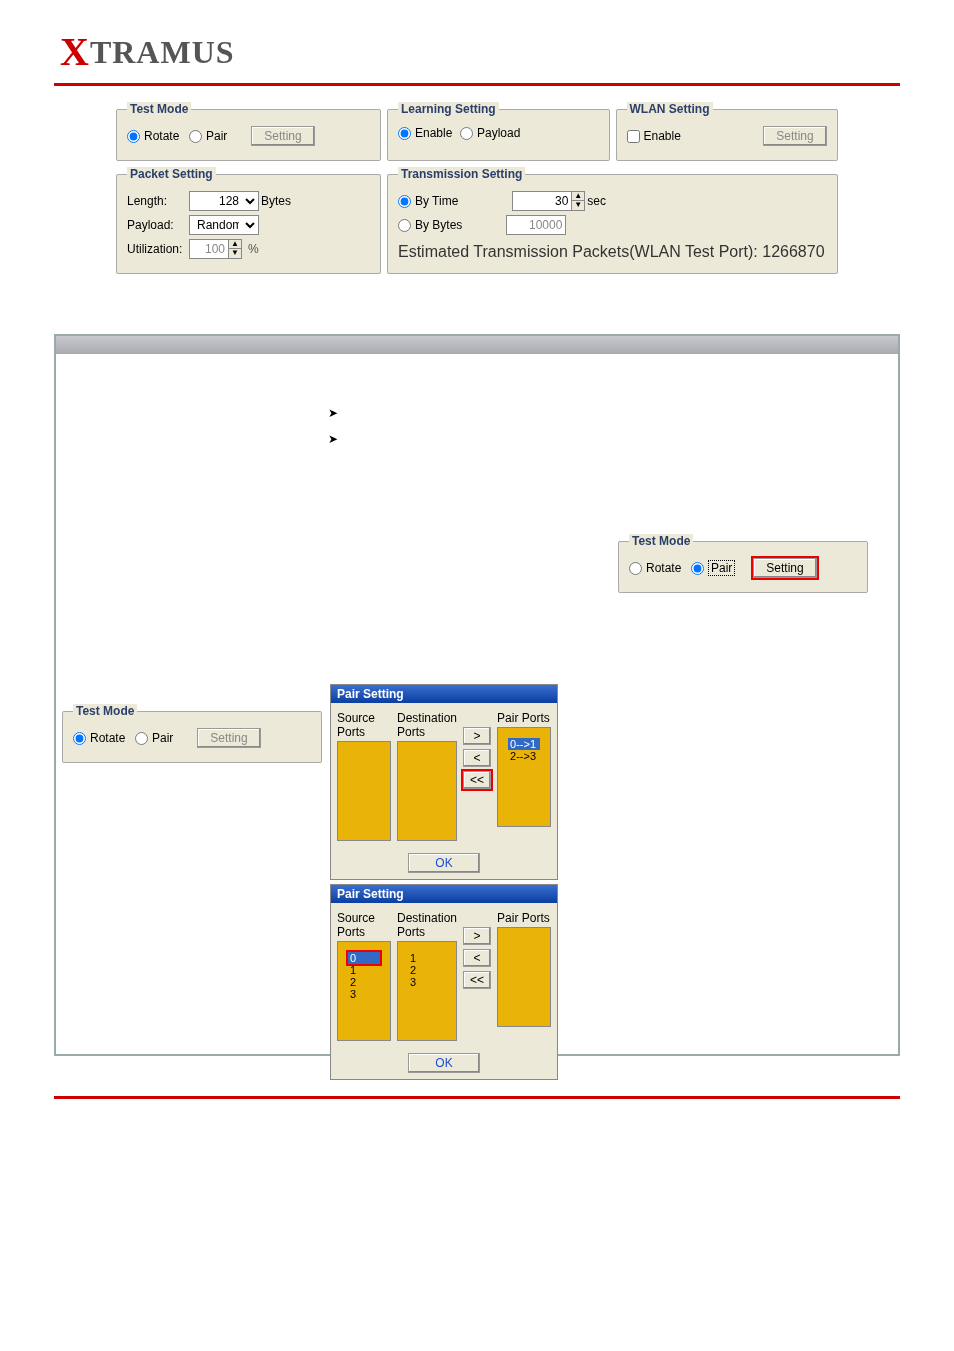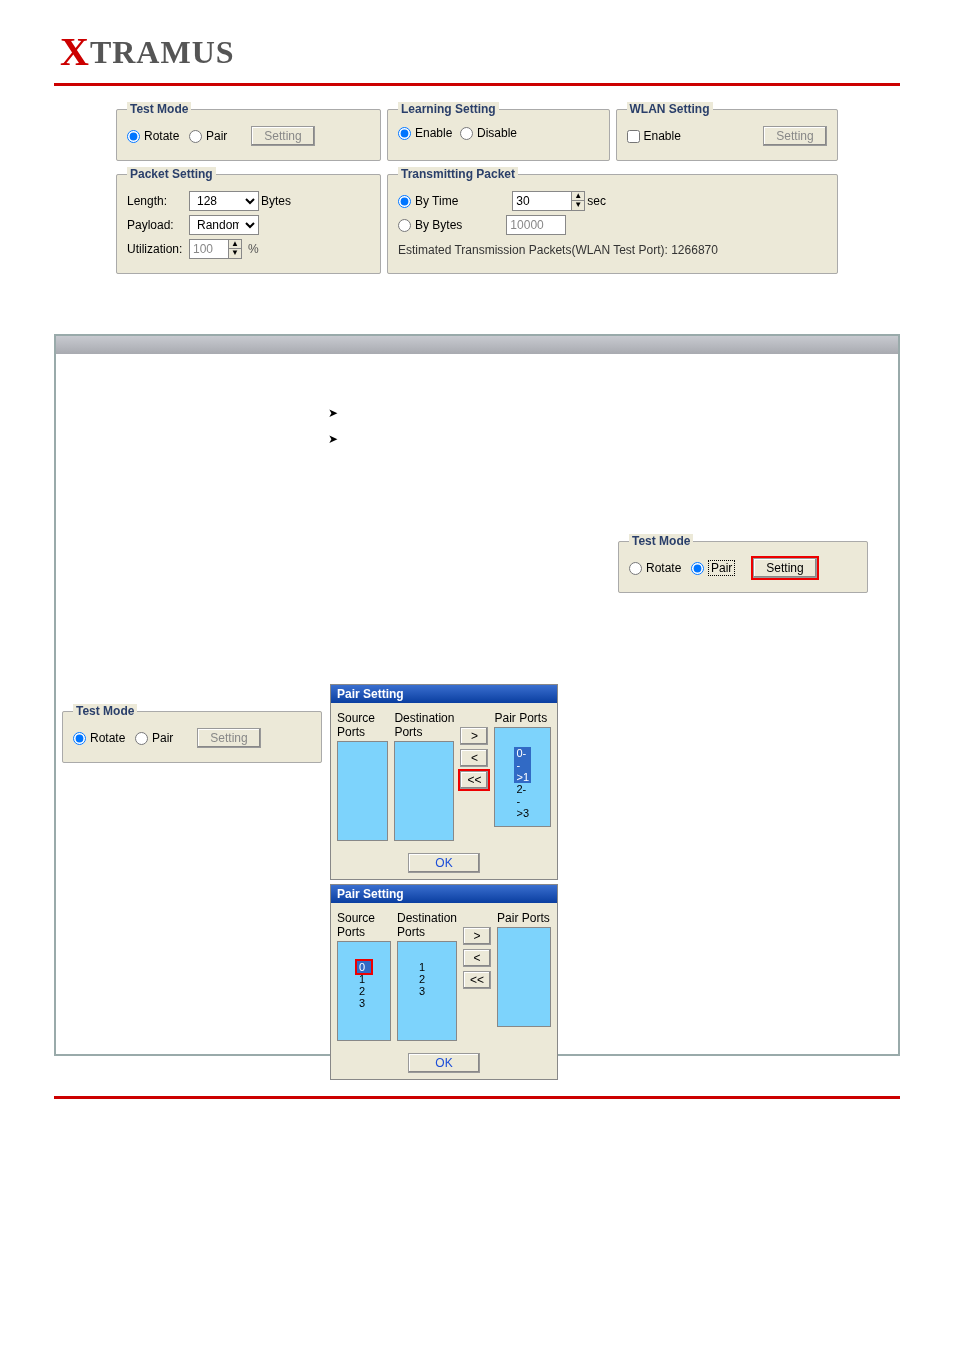--- a/index.html
+++ b/index.html
@@ -58,20 +58,21 @@
     font-weight: bold;
   }
   .row { display: flex; align-items: center; gap: 2px; margin: 4px 0; }
   .row label { min-width: 60px; }
   input[type=text], select {
     background: #fff;
     border: 1px solid #888;
     padding: 1px 3px;
     font-size: 12px;
     height: 20px;
+    text-align: right;
   }
   button {
     background: #ece9d8;
     border: 1px solid #999;
     box-shadow: inset -1px -1px #888, inset 1px 1px #fff;
     color: #888;
     font-size: 12px;
     padding: 2px 12px;
     min-width: 64px;
   }
@@ -84,21 +85,21 @@
   .radio input, .check input { margin: 0; }
   .two-col { display:flex; gap:6px; }
   .two-col > fieldset { flex:1; }
   .spinner { display:inline-flex; align-items:stretch; }
   .spinner input { width:40px; }
   .spinner .arrows { display:flex; flex-direction:column; border:1px solid #888; border-left:none;}
   .spinner .arrows span { font-size:8px; line-height:8px; padding:0 2px; background:#ece9d8; border-bottom:1px solid #888;}
   .spinner .arrows span:last-child{border-bottom:none;}
   .percent { margin-left:4px; color:#555;}
   .est {
-    font-size: 12px;
+    font-size: 16px;
     color: #333;
     margin-top: 8px;
   }
 
   
   .panel {
     margin: 60px 54px 0 54px;
     border: 2px solid #9aa;
     background: #fff;
     padding: 0;
@@ -143,23 +144,23 @@
   .pair-body {
     padding: 6px;
     display: flex;
     gap: 6px;
     align-items: flex-start;
   }
   .listcol { flex: 1; }
   .listcol .colhead { padding: 2px 0; }
   .listbox {
     border: 1px solid #888;
-    background: #7dd3fc;
+    background: #eab308;
     height: 100px;
-    padding: 19px;
+    padding: 10px;
     overflow: hidden;
     font-size: 11px;
   }
   .listbox .item { padding:0 2px; }
   .listbox .sel { background:#316ac5; color:#fff; }
   .pair-midbtns { display:flex; flex-direction:column; gap:4px; }
   .pair-midbtns button { min-width:28px; padding:1px 4px; color:#000;}
   .pair-footer { text-align:center; padding:6px; }
   .pair-footer button { color:#1d4ed8; min-width:72px; }
   .hl-red { outline: 2px solid #e00; }
@@ -202,21 +203,21 @@
   <div class="two-col">
     <fieldset>
       <legend>Learning Setting</legend>
       <div class="row">
         <label class="radio">
           <input type="radio" checked="" style="">
           <span>Enable</span>
         </label>
         <label class="radio">
           <input type="radio" style="">
-          <span>Disable</span>
+          <span>Payload</span>
         </label>
       </div>
     </fieldset>
     <fieldset>
       <legend>WLAN Setting</legend>
       <div class="row">
         <label class="check">
           <input type="checkbox" style="">
           <span>Enable</span>
         </label>
@@ -248,21 +249,21 @@
         <span class="arrows">
             <span>▲</span>
             <span>▼</span>
           </span>
       </span>
       <span class="percent">%</span>
     </div>
   </fieldset>
 
   <fieldset>
-    <legend>Transmitting Packet</legend>
+    <legend>Transmission Setting</legend>
     <div class="row">
       <label class="radio">
         <input type="radio" checked="" style="">
         <span>By Time</span>
       </label>
       <span style="width:50px;"></span>
       <span class="spinner">
         <input type="text" style="width: 60px;" value="30">
         <span class="arrows">
             <span>▲</span>

